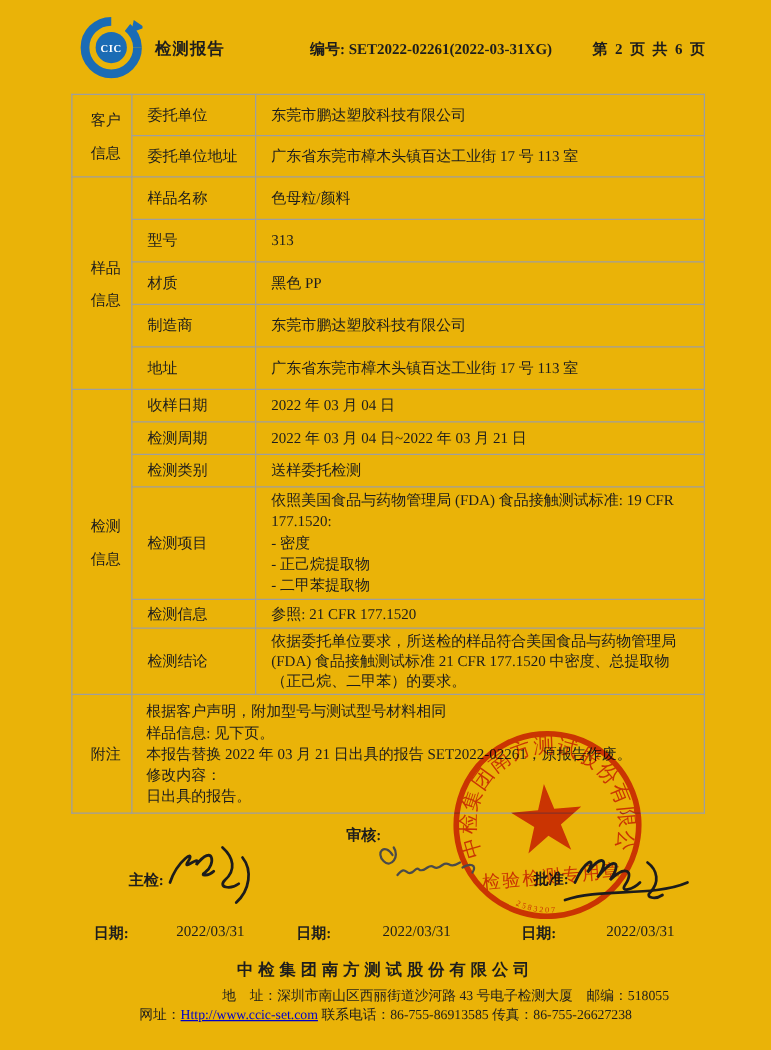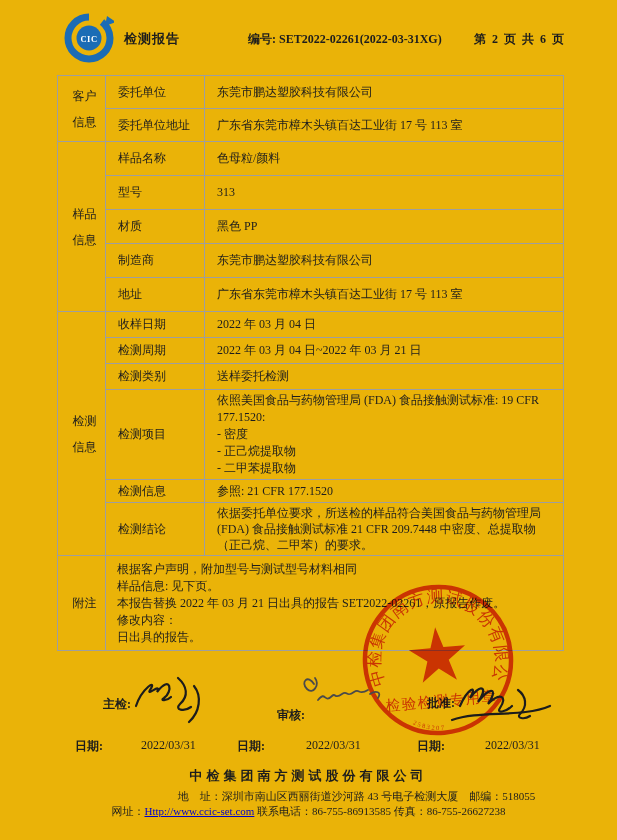--- a/index.html
+++ b/index.html
@@ -118,21 +118,21 @@
           <div>- 正己烷提取物</div>
           <div>- 二甲苯提取物</div>
         </td>
       </tr>
       <tr style="height:23px">
         <td class="lbl">检测信息</td>
         <td class="val">参照: 21 CFR 177.1520</td>
       </tr>
       <tr style="height:47px">
         <td class="lbl">检测结论</td>
-        <td class="val" style="line-height:16px">依据委托单位要求，所送检的样品符合美国食品与药物管理局 (FDA) 食品接触测试标准 21 CFR 209.7448 中密度、总提取物（正己烷、二甲苯）的要求。</td>
+        <td class="val" style="line-height:16px">依据委托单位要求，所送检的样品符合美国食品与药物管理局 (FDA) 食品接触测试标准 21 CFR 177.1520 中密度、总提取物（正己烷、二甲苯）的要求。</td>
       </tr>
 
       <tr style="height:95px">
         <td class="grp">
             <span class="v">附注</span>
           </td>
         <td class="val ml" colspan="2" style="padding-left:11px">
           <div>根据客户声明，附加型号与测试型号材料相同</div>
           <div>样品信息: 见下页。</div>
           <div>本报告替换 2022 年 03 月 21 日出具的报告 SET2022-02261，原报告作废。</div>
@@ -145,21 +145,21 @@
 
   <div class="sig-label" style="left:75px;top:696px">主检:</div>
   <svg class="sig-svg" style="left:126px;top:670px" width="100" height="58" viewBox="0 0 100 58">
     <g fill="none" stroke="#1c1c1c" stroke-width="2.2" stroke-linecap="round">
       <path d="M10,36 C16,18 32,8 24,20 C20,27 36,12 31,22 C45,4 47,22 38,28 C33,31 41,31 45,27"></path>
       <path d="M52,8 C61,16 63,26 54,34 C48,40 58,42 65,37"></path>
       <path d="M68,16 C76,26 74,42 63,52"></path>
     </g>
   </svg>
 
-  <div class="sig-label" style="left:249px;top:707px">审核:</div>
+  <div class="sig-label" style="left:249px;top:660px">审核:</div>
   <svg class="sig-svg" style="left:298px;top:672px" width="88" height="46" viewBox="0 0 88 46">
     <g fill="none" stroke="#4a4a4a" stroke-width="1.8" stroke-linecap="round">
       <path d="M16,12 C10,2 2,10 9,17 C15,23 22,13 17,6"></path>
       <path d="M20,28 C28,18 26,32 34,24 C38,20 36,28 44,22 C50,18 48,26 56,20 C62,16 60,24 70,18"></path>
       <path d="M72,22 C78,18 84,20 80,26"></path>
     </g>
   </svg>
 
   <div class="sig-label" style="left:399px;top:695px;z-index:3">批准:</div>
   <svg class="sig-svg" style="left:448px;top:676px" width="108" height="56" viewBox="0 0 108 56">

